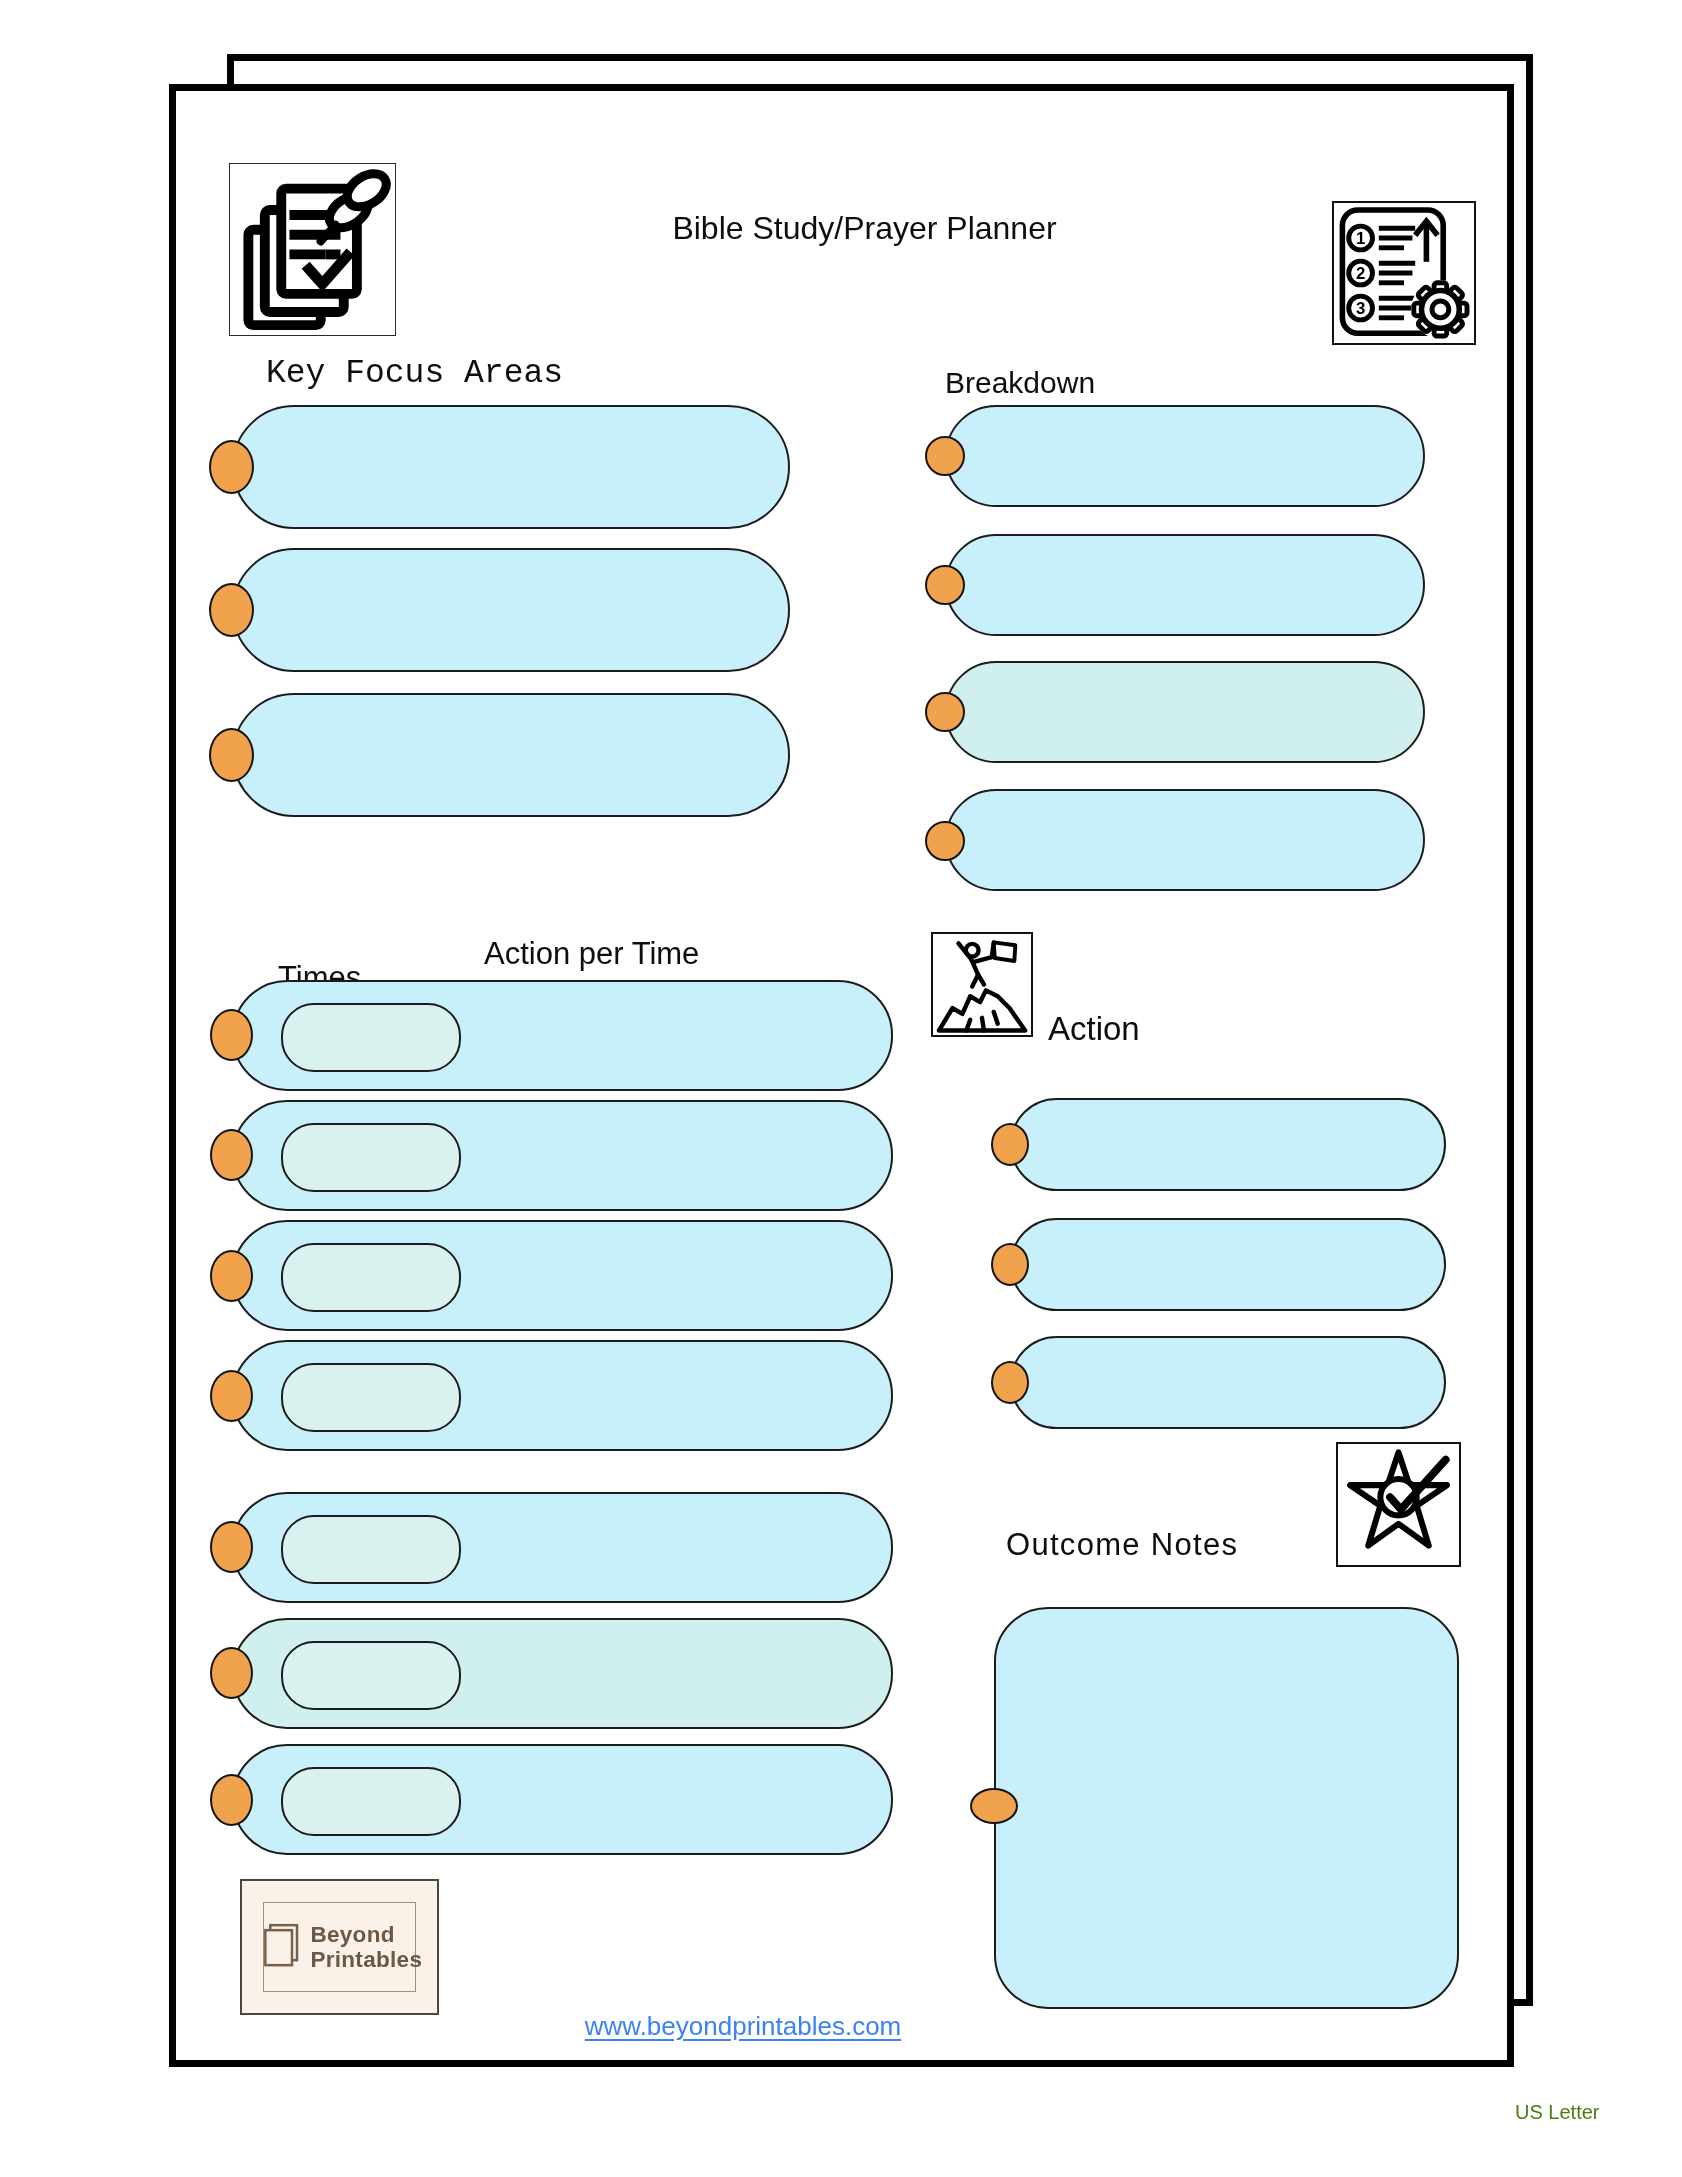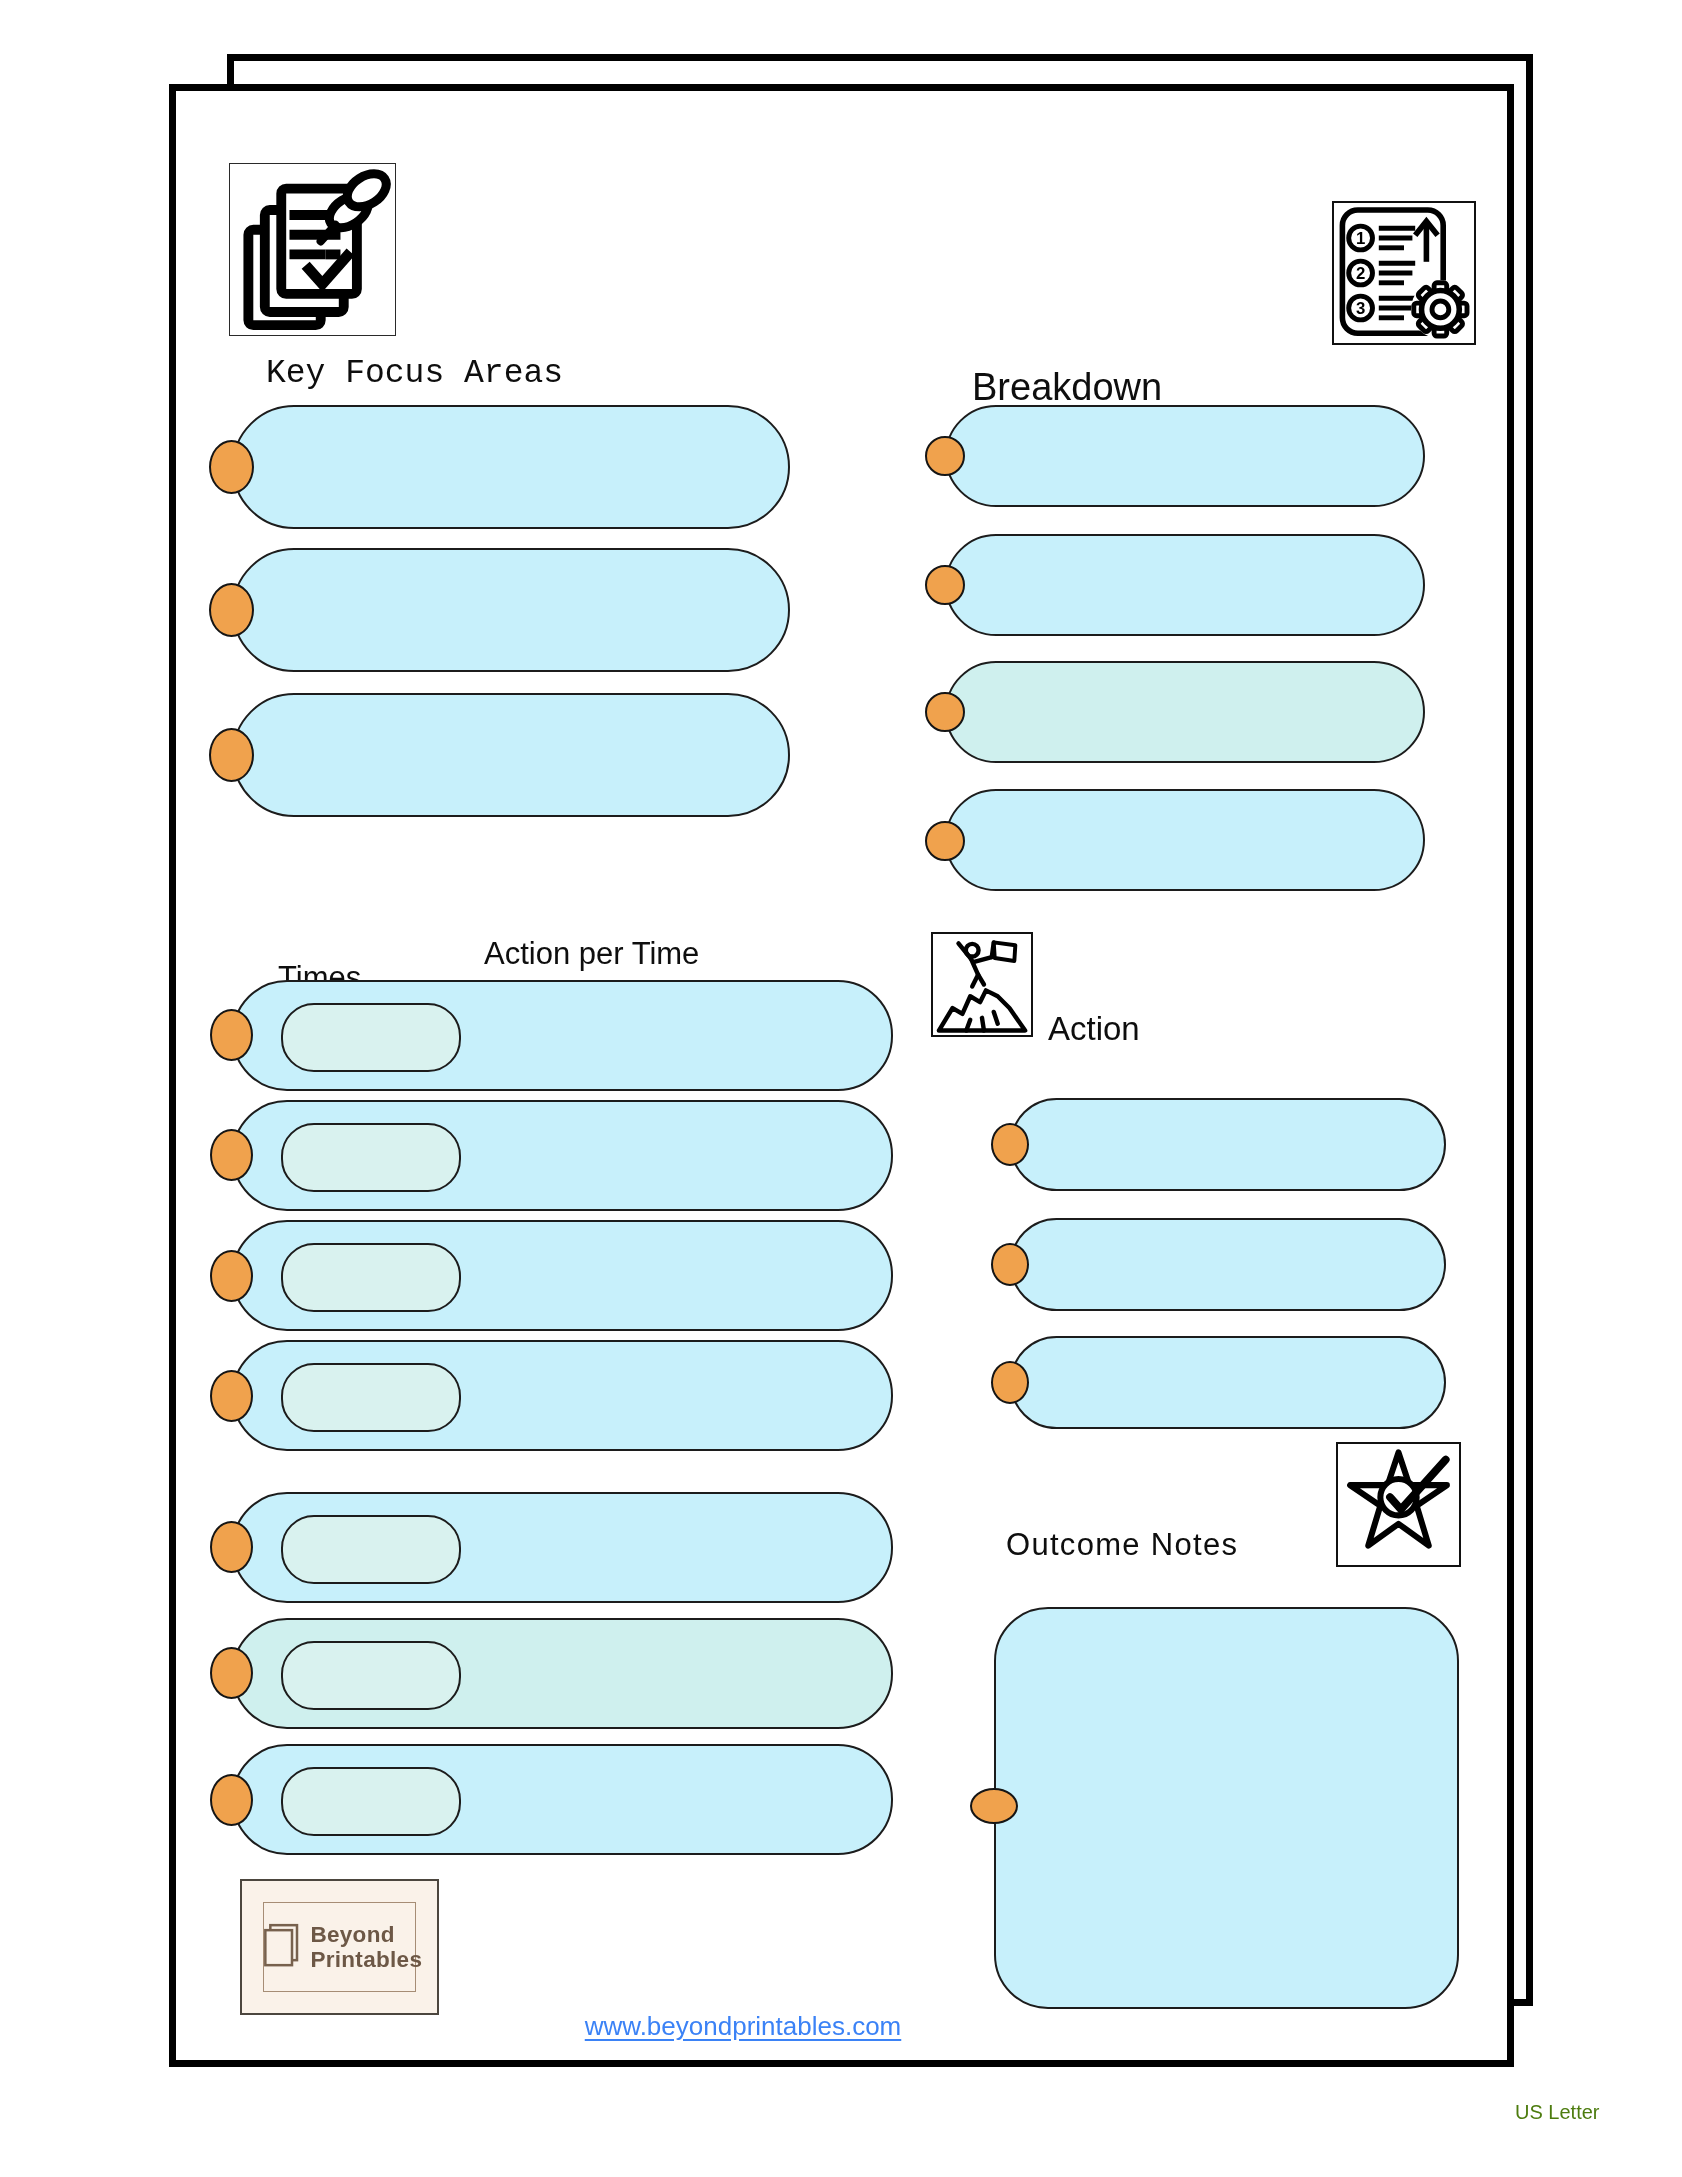--- a/index.html
+++ b/index.html
@@ -12,21 +12,21 @@
     background:#fff;border:7px solid #000;box-sizing:border-box;z-index:0;
   }
   .page-front{
     position:absolute;left:169px;top:84px;width:1345px;height:1983px;
     background:#fff;border:7px solid #000;box-sizing:border-box;z-index:1;
   }
   .layer{position:absolute;left:0;top:0;width:100%;height:100%;z-index:2;}
   .hdr{position:absolute;white-space:nowrap;color:#0e0e0e;}
   .title{left:562px;top:210px;width:605px;text-align:center;font-size:32px;}
   .h-kfa{left:266px;top:355px;font-size:33px;font-family:Liberation Mono, monospace;}
-  .h-breakdown{left:972px;top:366px;font-size:38px;text-align:right;}
+  .h-breakdown{left:945px;top:366px;font-size:30px;text-align:right;}
   .h-times{left:278px;top:936px;font-size:31px;margin-top:24px;}
   .h-action{left:484px;top:936px;font-size:31px;}
   .h-reflect{left:1048px;top:1010px;font-size:33px;}
   .h-outcome{left:1006px;top:1527px;font-size:31px;letter-spacing:1.3px;}
   .pill{position:absolute;background:#c7f0fb;border:2.6px solid #1c1c1c;box-sizing:border-box;}
   .pill.pale{background:#cff0ee;}
   .inner-pill{position:absolute;background:#d9f2ef;border:2.2px solid #1c1c1c;box-sizing:border-box;}
   .dot{position:absolute;background:#f0a24d;border:2.2px solid #151515;border-radius:50%;box-sizing:border-box;z-index:5;}
   .iconbox{position:absolute;background:#fff;box-sizing:border-box;}
   .icon-notes{left:229px;top:163px;width:167px;height:173px;border:1.7px solid #2a2a2a;}
@@ -79,20 +79,21 @@
         </g>
         <path d="M48 64 l8 9 l15 -17" fill="none" stroke="#000" stroke-width="6.5" stroke-linecap="square"></path>
         <g fill="#fff" stroke="#000" stroke-width="5.5">
           <ellipse cx="72" cy="29" rx="13" ry="8" transform="rotate(-33 72 29)"></ellipse>
           <ellipse cx="83" cy="16" rx="13" ry="8.5" transform="rotate(-33 83 16)"></ellipse>
         </g>
         <line x1="64" y1="37" x2="55" y2="47" stroke="#000" stroke-width="5" stroke-linecap="round"></line>
       </svg>
     </div>
 
+    <div class="hdr title">Bible Study/Prayer Planner</div>
 
     <div class="iconbox icon-steps">
       <svg viewBox="0 0 100 100">
         <rect x="6" y="5" width="72" height="88" rx="11" fill="#fff" stroke="#000" stroke-width="4"></rect>
         <g fill="none" stroke="#000" stroke-width="3.5">
           <circle cx="19" cy="25" r="8.5"></circle>
             <circle cx="19" cy="50" r="8.5"></circle>
             <circle cx="19" cy="75" r="8.5"></circle>
           <line x1="32" y1="18" x2="58" y2="18"></line>
             <line x1="32" y1="25" x2="56" y2="25"></line>

